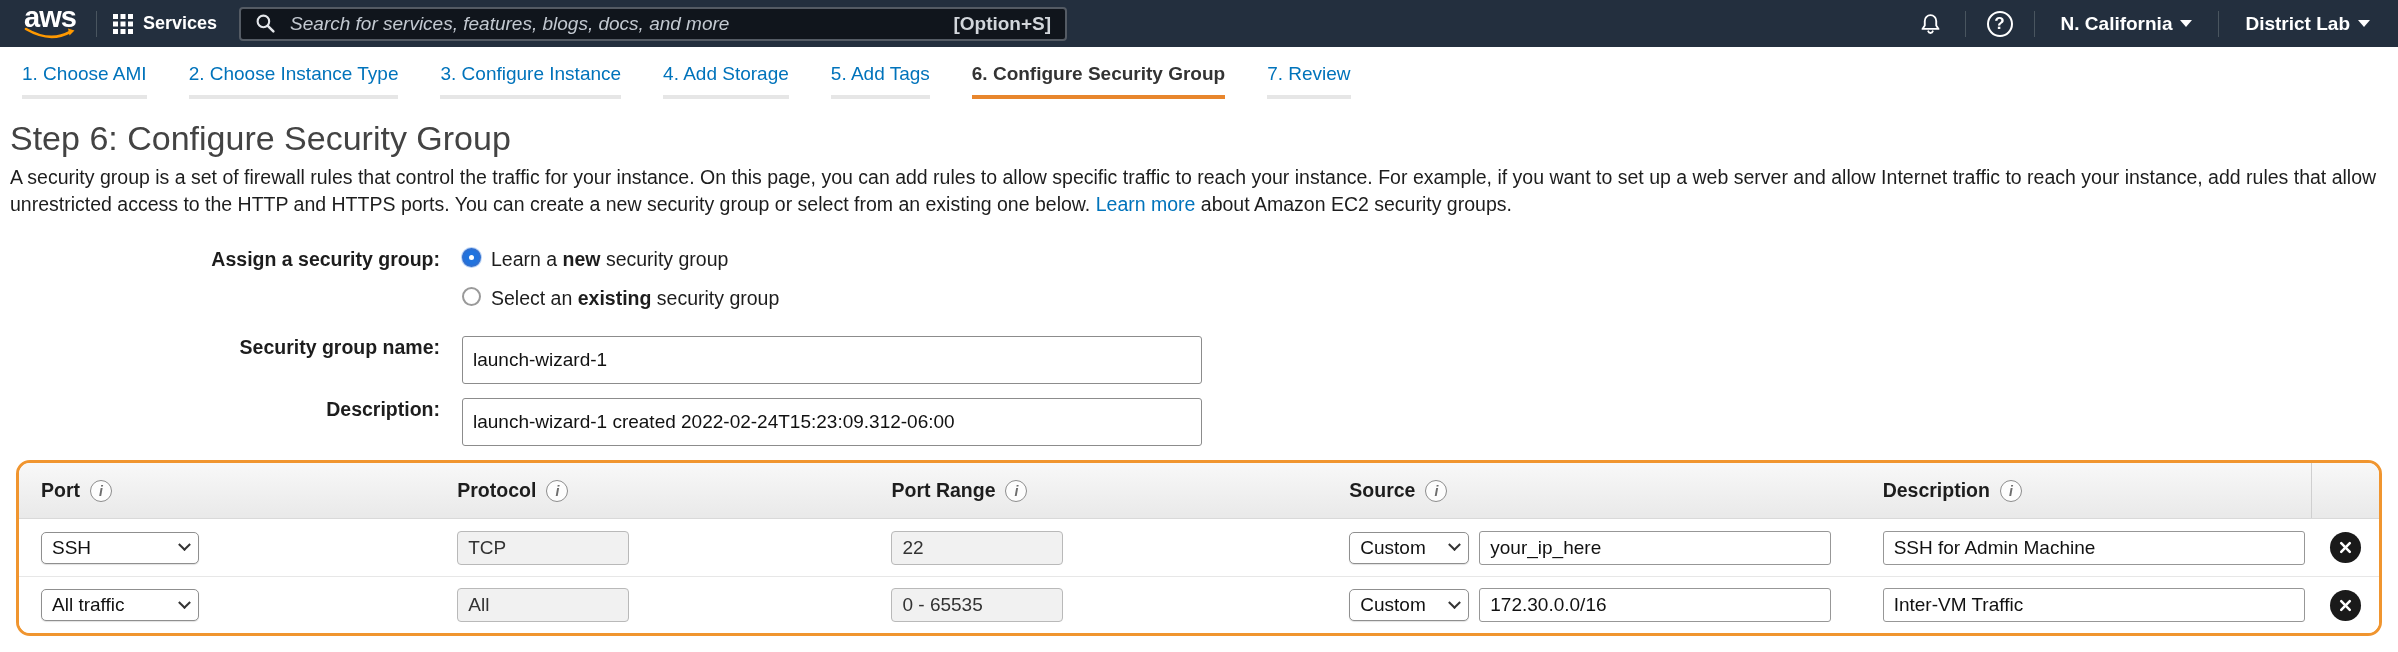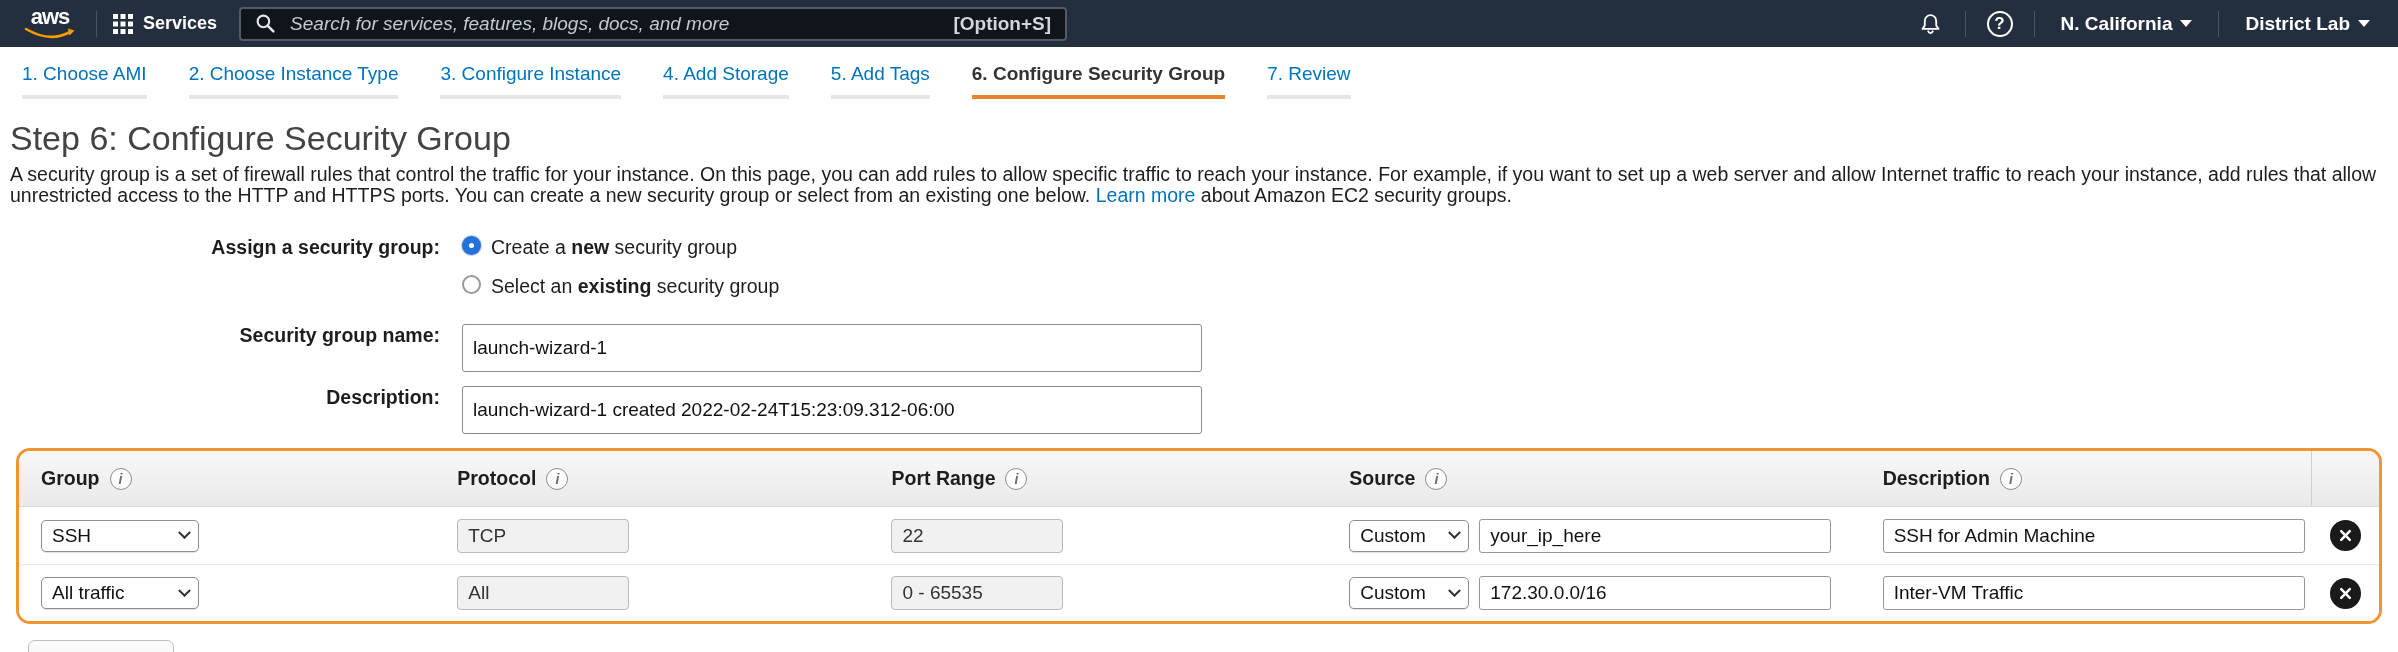--- a/index.html
+++ b/index.html
@@ -11,21 +11,21 @@
     color: #222;
   }
 
   
   .topbar {
     height: 47px; background: #232f3e;
     display: flex; align-items: center;
     padding: 0 18px 0 20px;
   }
   .aws-logo { display:flex; flex-direction:column; align-items:center; width:60px; cursor:pointer; }
-  .aws-logo .aws-text { color:#fff; font-weight:bold; font-size:22px; line-height:20px; letter-spacing:-1px; }
+  .aws-logo .aws-text { color:#fff; font-weight:bold; font-size:29px; line-height:20px; letter-spacing:-1px; }
   .tb-sep { width:1px; height:26px; background:#49555f; margin:0 16px; }
   .services { display:flex; align-items:center; gap:10px; color:#fff; font-weight:bold; font-size:18px; cursor:pointer; }
   .searchbox {
     position:relative; margin-left:22px;
     width:828px; height:34px;
     background:#10151c; border:2px solid #545b64; border-radius:4px;
     display:flex; align-items:center; padding:0 14px;
   }
   .searchbox input {
     flex:1; background:transparent; border:none; outline:none;
@@ -45,21 +45,21 @@
   .caret-down { width:0; height:0; border-left:6px solid transparent; border-right:6px solid transparent; border-top:7px solid #fff; }
 
   
   .tabs { display:flex; gap:42px; padding:16px 0 0 22px; background:#fff; }
   .tab { font-size:19px; color:#0073bb; padding-bottom:10px; border-bottom:4px solid #e6e6e6; cursor:pointer; white-space:nowrap; }
   .tab.active { color:#333; font-weight:bold; border-bottom-color:#e8862d; }
 
   
   .main { padding: 6px 10px 0 10px; }
   .page-title { font-size:34px; font-weight:400; color:#434343; margin:14px 0 6px 0; }
-  .page-desc { font-size:19.5px; line-height:21px; color:#1d1d1d; margin:0; max-width:2380px; }
+  .page-desc { font-size:19.5px; line-height:27px; color:#1d1d1d; margin:0; max-width:2380px; }
   .link { color:#0073bb; text-decoration:none; cursor:pointer; }
 
   
   .form { margin-top:30px; }
   .form-row { display:flex; align-items:flex-start; margin-bottom:10px; }
   .form-label { width:452px; text-align:right; font-weight:bold; font-size:19.5px; color:#1d1d1d; padding-right:22px; flex:0 0 auto; }
   .radio-row { margin-bottom:16px; }
   .radio { width:19px; height:19px; border-radius:50%; flex:0 0 auto; margin-right:10px; cursor:pointer; position:relative; }
   .radio.unchecked { background:#fff; border:2px solid #9a9a9a; }
   .radio.checked { background:#2173de; border:2px solid #2f6fd0; box-shadow:0 0 0 1px #bcd4f5; }
@@ -206,21 +206,21 @@
 
 <div class="main">
   <h1 class="page-title">Step 6: Configure Security Group</h1>
   <p class="page-desc"><span>A security group is a set of firewall rules that control the traffic for your instance. On this page, you can add rules to allow specific traffic to reach your instance. For example, if you want to set up a web server and allow Internet traffic to reach your instance, add rules that allow unrestricted access to the HTTP and HTTPS ports. You can create a new security group or select from an existing one below. </span><a class="link">Learn more</a><span> about Amazon EC2 security groups.</span></p>
 
   <div class="form">
 
     <div class="form-row radio-row">
       <div class="form-label">Assign a security group:</div>
       <span class="radio checked"></span>
-      <span class="radio-label"><span>Create a </span><b>new</b><span> security group</span></span>
+      <span class="radio-label"><span>Learn a </span><b>new</b><span> security group</span></span>
     </div>
 
     <div class="form-row radio-row" style="margin-bottom:26px;">
       <div class="form-label"></div>
       <span class="radio unchecked"></span>
       <span class="radio-label"><span>Select an </span><b>existing</b><span> security group</span></span>
     </div>
 
     <div class="form-row tight">
       <div class="form-label">Security group name:</div>
@@ -231,21 +231,21 @@
       <div class="form-label">Description:</div>
       <input class="text-field" type="text" value="launch-wizard-1 created 2022-02-24T15:23:09.312-06:00" style="">
     </div>
   </div>
 
   
   <div class="rules-box">
 
     <div class="rt-header">
       <div class="col-type">
-        <span class="hdr-label">Group</span>
+        <span class="hdr-label">Port</span>
         <span class="info-icon">i</span>
       </div>
       <div class="col-proto">
         <span class="hdr-label">Protocol</span>
         <span class="info-icon">i</span>
       </div>
       <div class="col-port">
         <span class="hdr-label">Port Range</span>
         <span class="info-icon">i</span>
       </div>

